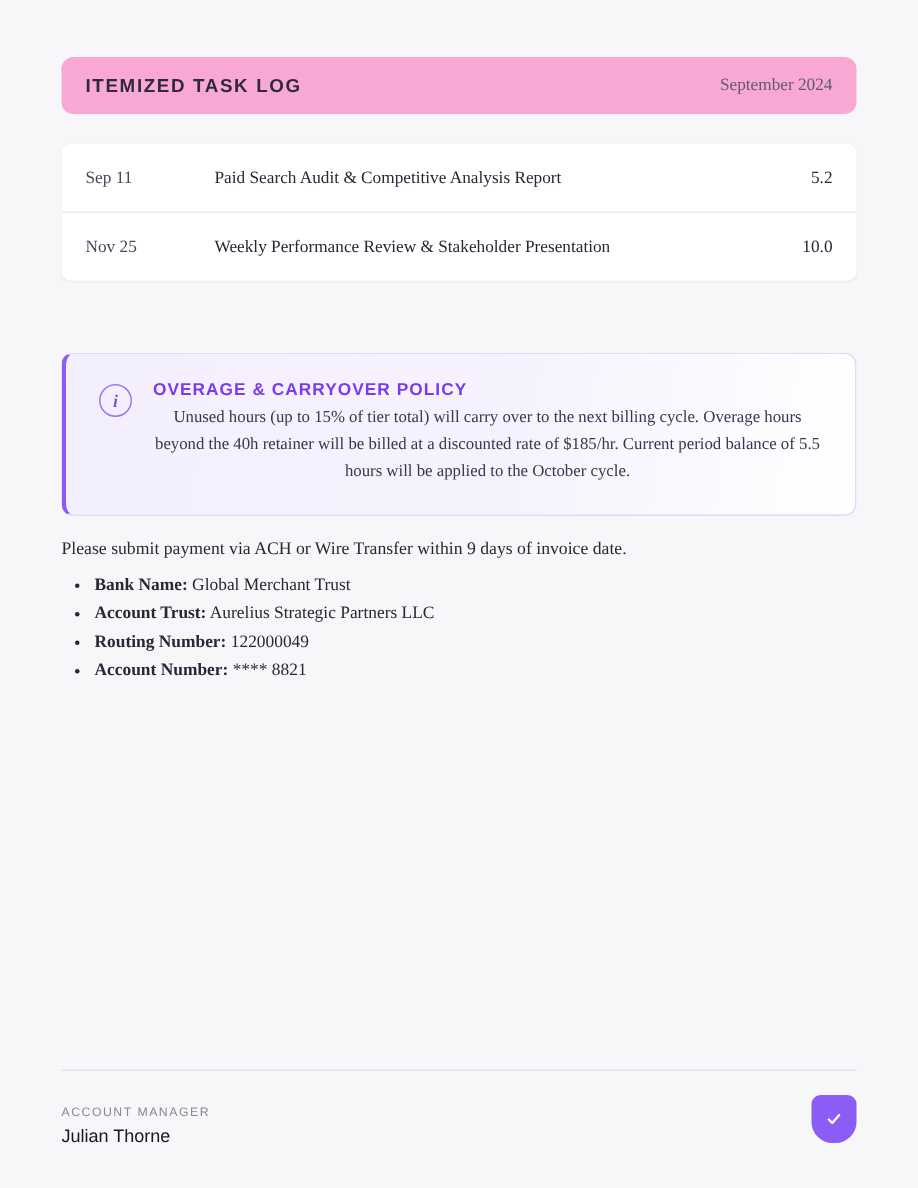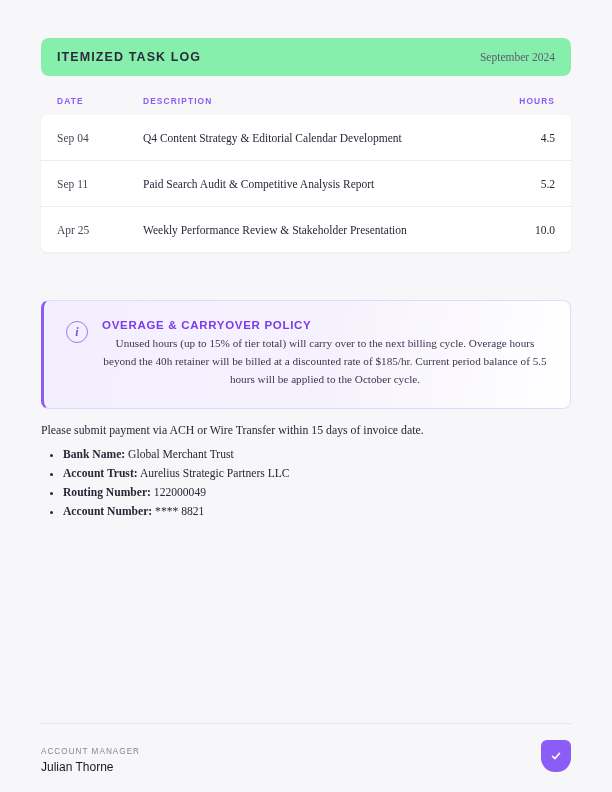--- a/index.html
+++ b/index.html
@@ -19,21 +19,21 @@
     width: 612px;
     height: 792px;
     background: #f7f6f9;
     box-sizing: border-box;
     padding: 0 41px;
   }
 
   
   .log-header {
     margin-top: 38px;
-    background: #86efac;
+    background: #f9a8d4;
     border-radius: 8px;
     height: 38px;
     display: flex;
     align-items: center;
     justify-content: space-between;
     padding: 0 16px;
   }
   .log-title {
     font-family: "Liberation Sans", sans-serif;
     font-size: 12.5px;
@@ -150,21 +150,21 @@
     line-height: 1.62;
     color: #2a2636;
   }
   .pay-list li b { font-weight: bold; }
 
   
   .footer {
     position: absolute;
     left: 41px;
     right: 41px;
-    bottom: 56px;
+    bottom: 66px;
     border-top: 1px solid #e4e2ea;
     padding-top: 16px;
     display: flex;
     align-items: flex-end;
   }
   .foot-block { margin-right: 66px; }
   .foot-label {
     font-family: "Liberation Sans", sans-serif;
     font-size: 8.2px;
     letter-spacing: 1px;
@@ -194,53 +194,43 @@
 <body>
 
 <div class="page">
 
   <div class="log-header">
     <div class="log-title">ITEMIZED TASK LOG</div>
     <div class="log-period">September 2024</div>
   </div>
 
   <div class="table">
-    <div class="thead">
-      <div class="col-date">DATE</div>
-      <div class="col-desc">DESCRIPTION</div>
-      <div class="col-hours">HOURS</div>
-    </div>
     <div class="tbody">
-      <div class="trow">
-        <div class="col-date">Sep 04</div>
-        <div class="col-desc">Q4 Content Strategy &amp; Editorial Calendar Development</div>
-        <div class="col-hours">4.5</div>
-      </div>
       <div class="trow">
         <div class="col-date">Sep 11</div>
         <div class="col-desc">Paid Search Audit &amp; Competitive Analysis Report</div>
         <div class="col-hours">5.2</div>
       </div>
       <div class="trow">
-        <div class="col-date">Apr 25</div>
+        <div class="col-date">Nov 25</div>
         <div class="col-desc">Weekly Performance Review &amp; Stakeholder Presentation</div>
         <div class="col-hours">10.0</div>
       </div>
     </div>
   </div>
 
   <div class="callout">
     <div class="callout-icon">i</div>
     <div class="callout-body">
       <div class="callout-title">OVERAGE &amp; CARRYOVER POLICY</div>
       <div class="callout-text">Unused hours (up to 15% of tier total) will carry over to the next billing cycle. Overage hours beyond the 40h retainer will be billed at a discounted rate of $185/hr. Current period balance of 5.5 hours will be applied to the October cycle.</div>
     </div>
   </div>
 
-  <div class="pay-intro">Please submit payment via ACH or Wire Transfer within 15 days of invoice date.</div>
+  <div class="pay-intro">Please submit payment via ACH or Wire Transfer within 9 days of invoice date.</div>
   <ul class="pay-list">
     <li>
       <b>Bank Name:</b>
       <span>Global Merchant Trust</span>
     </li>
     <li>
       <b>Account Trust:</b>
       <span>Aurelius Strategic Partners LLC</span>
     </li>
     <li>

